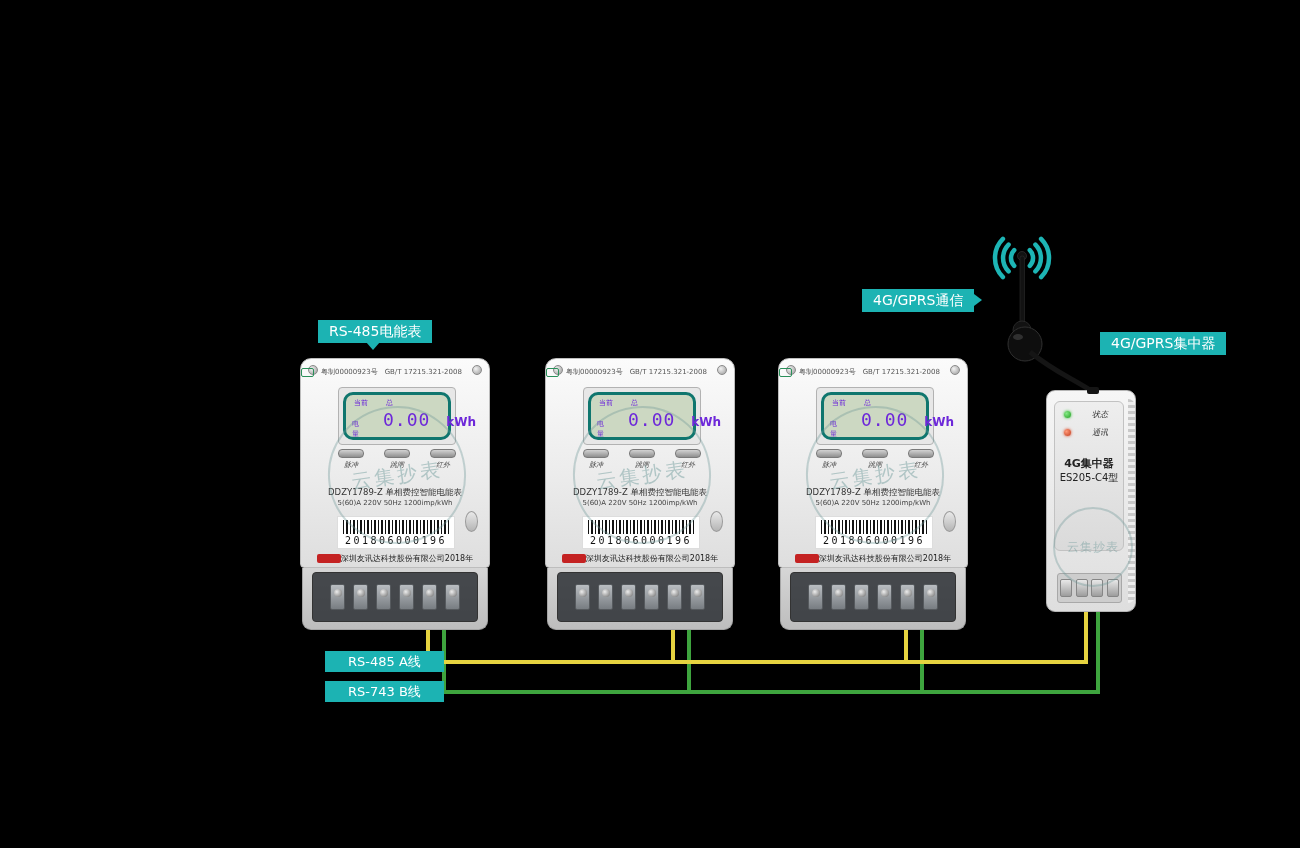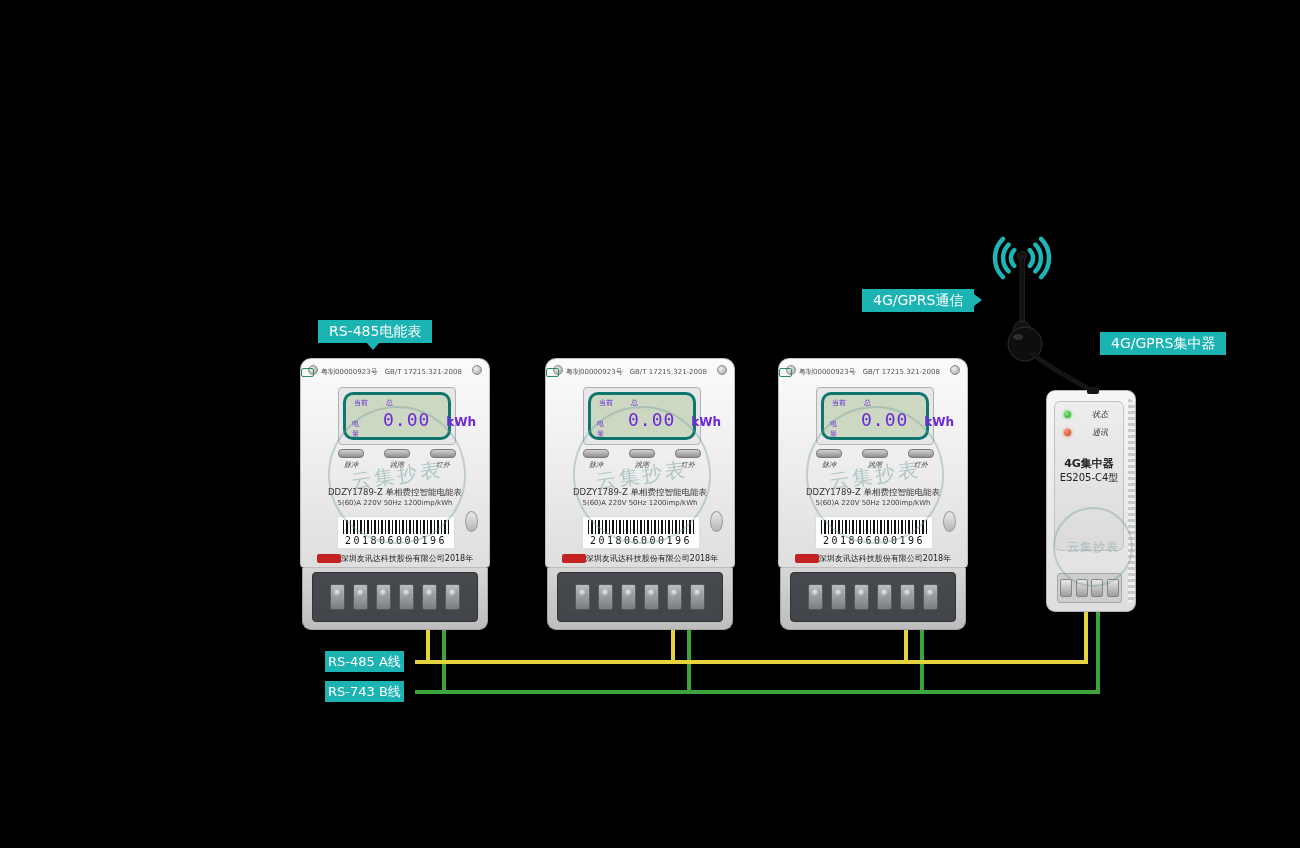--- a/index.html
+++ b/index.html
@@ -11,21 +11,21 @@
   
   .callout {
     position:absolute; background:#1cb3b3; color:#fff; font-size:14px;
     line-height:23px; height:23px; padding:0 11px; white-space:nowrap; z-index:30;
   }
   .callout .tri { position:absolute; width:0; height:0; }
   .callout.c-meter .tri { bottom:-7px; left:48px; border-left:7px solid transparent; border-right:7px solid transparent; border-top:8px solid #1cb3b3; }
   .callout.c-comm .tri  { right:-8px; top:5px; border-top:6px solid transparent; border-bottom:6px solid transparent; border-left:8px solid #1cb3b3; }
   .wire-label {
     position:absolute; background:#1cb3b3; color:#fff; font-size:13px;
-    line-height:21px; height:21px; padding:0 3px; white-space:nowrap; z-index:30;
+    line-height:21px; height:21px; padding:0 23px; white-space:nowrap; z-index:30;
   }
 
   
   .meter { position:absolute; top:358px; width:190px; height:272px; z-index:10; }
   .m-body {
     position:absolute; left:0; right:0; top:0; bottom:62px;
     background:linear-gradient(180deg,#fbfbfb 0%,#ececec 55%,#dedede 100%);
     border:1px solid #bdbdbd; border-radius:11px 11px 4px 4px; box-sizing:border-box;
   }
   .screw { position:absolute; width:10px; height:10px; border-radius:50%;

